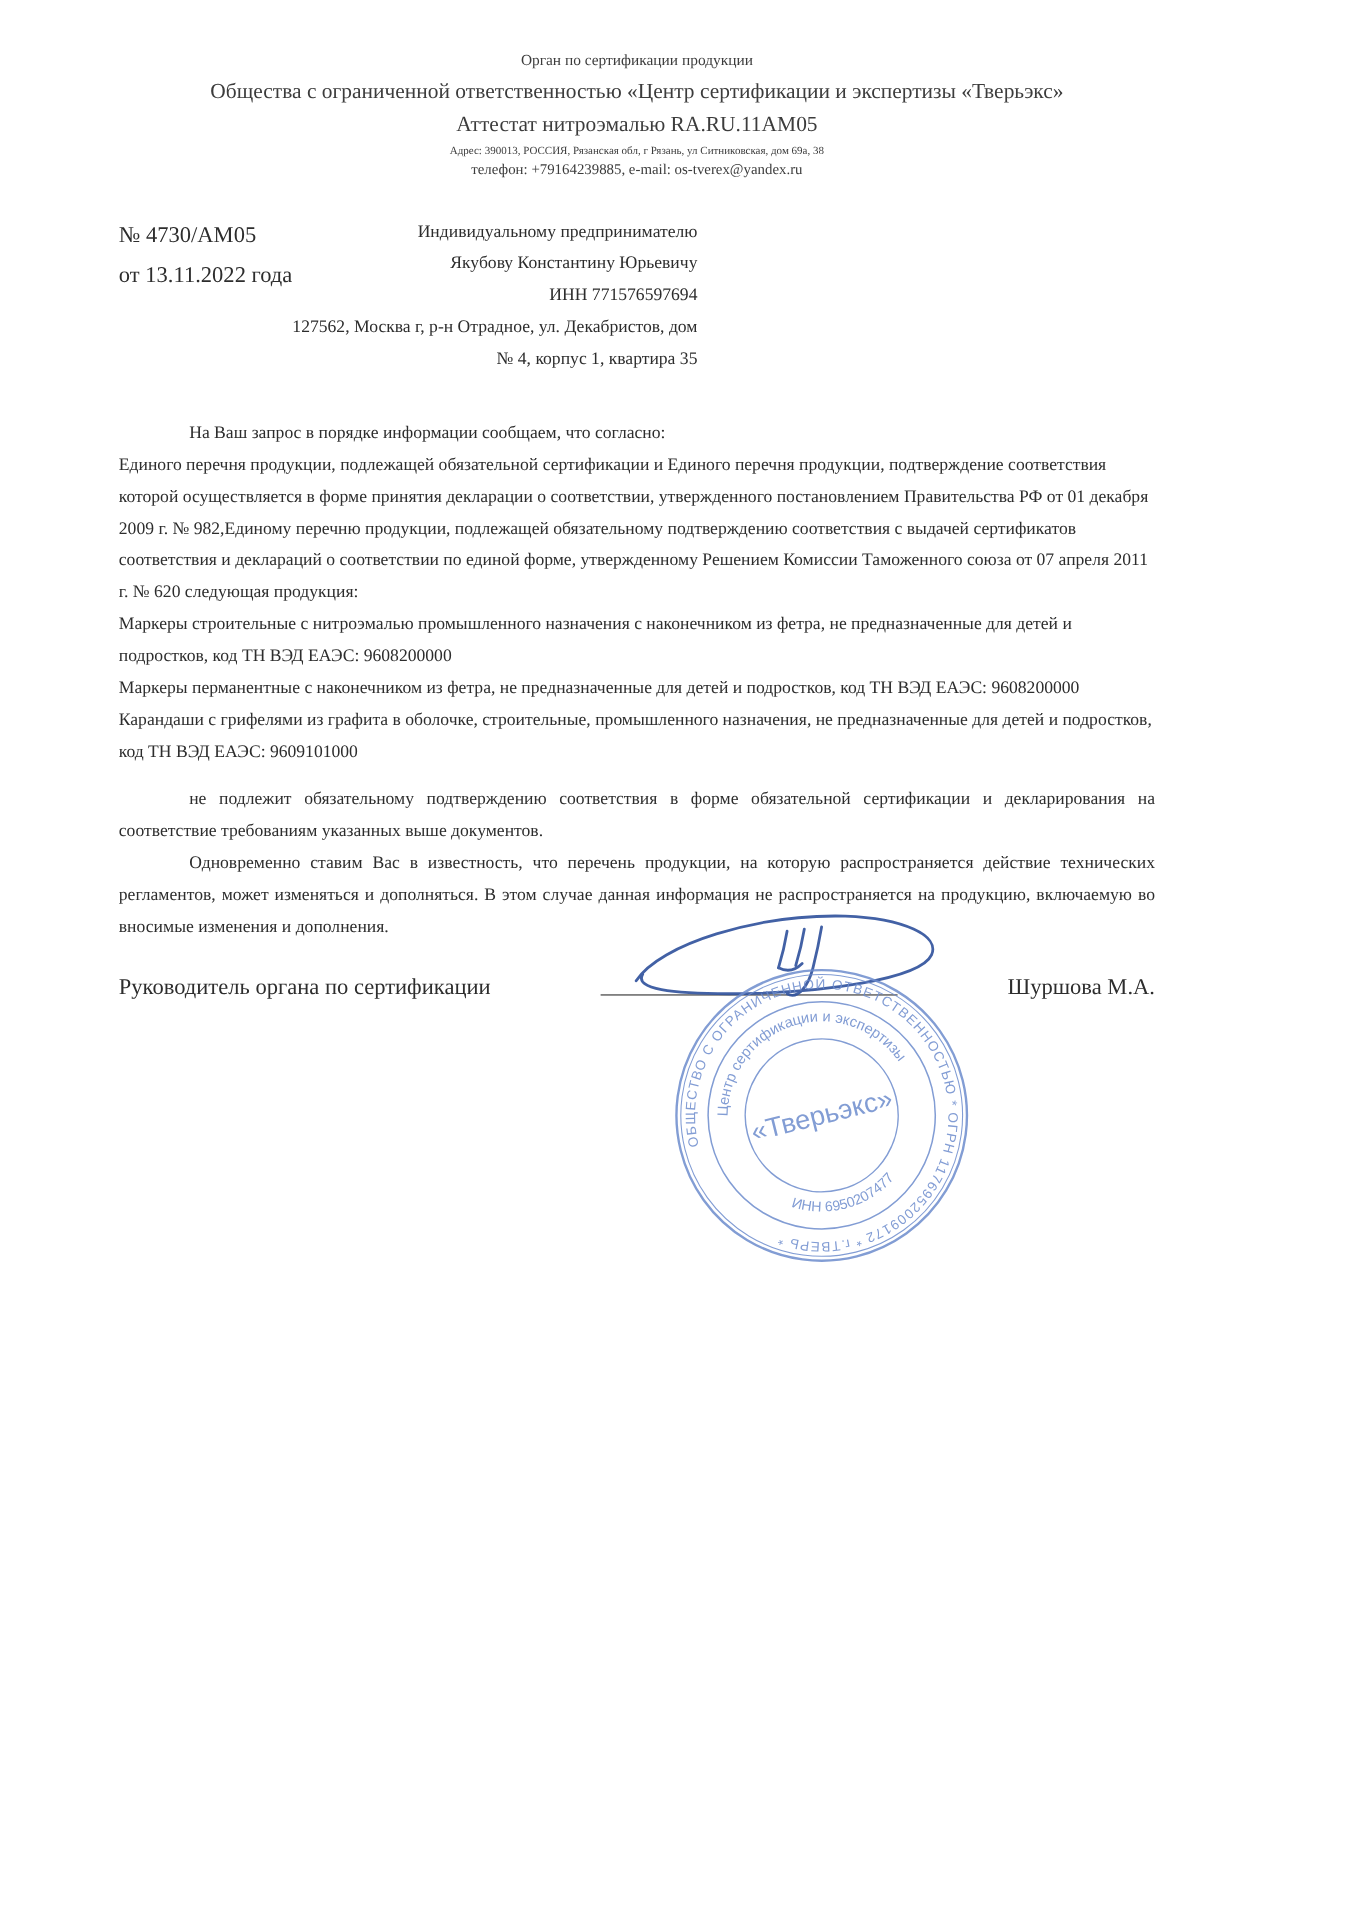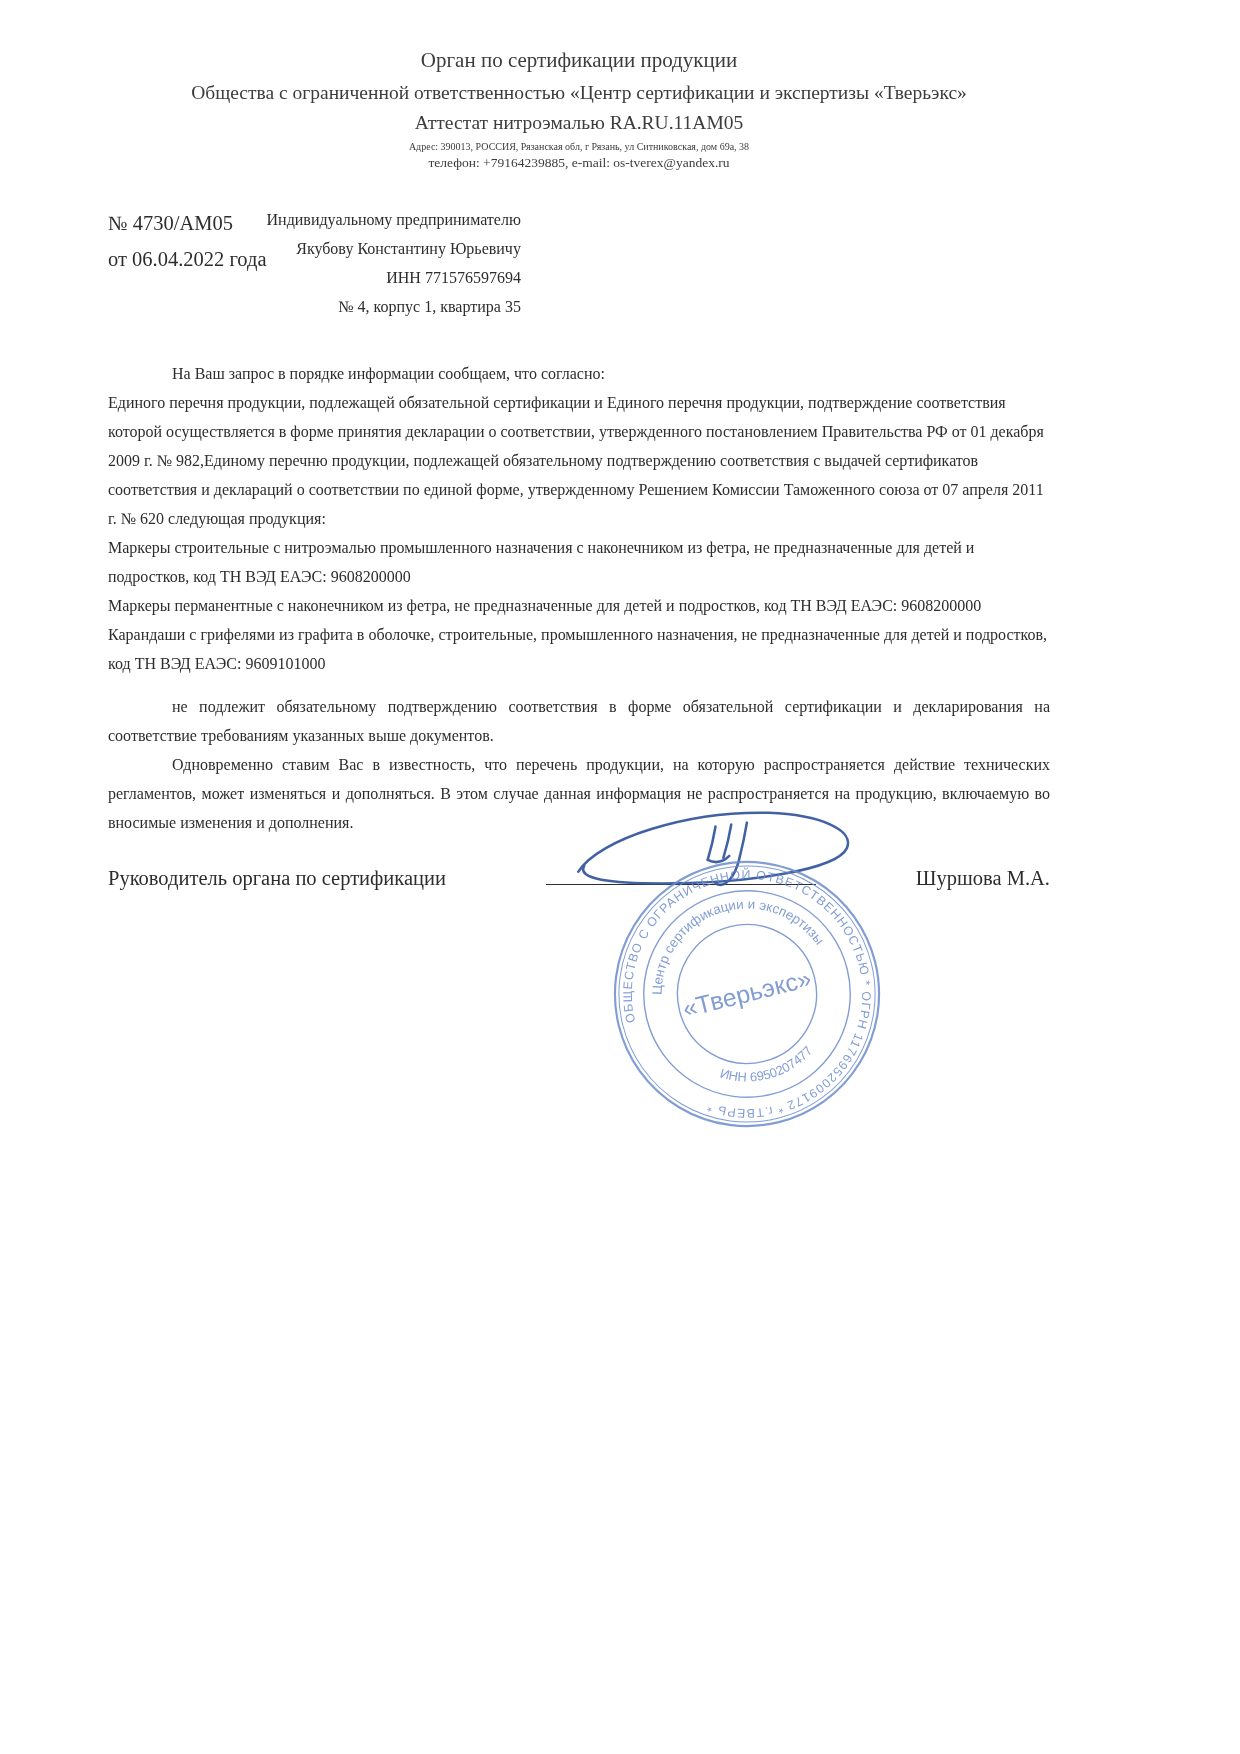--- a/index.html
+++ b/index.html
@@ -10,21 +10,21 @@
     margin: 0 auto;
     background: #ffffff;
     font-family: "Liberation Serif", "DejaVu Serif", serif;
     color: #2d2d2d;
     overflow: hidden;
   }
   .content { padding: 48px 190px 0 108px; }
 
   
   .letterhead { text-align: center; color: #3c3c3c; }
-  .lh1 { font-size: 21px; margin-bottom: 9px; }
+  .lh1 { font-size: 14px; margin-bottom: 9px; }
   .lh2 { font-size: 19.5px; margin-bottom: 8px; }
   .lh3 { font-size: 19.5px; margin-bottom: 7px; }
   .lh4 { font-size: 10px; margin-bottom: 3px; }
   .lh5 { font-size: 13.5px; }
 
   
   .ref-row { display: flex; justify-content: flex-start; margin-top: 34px; }
   .ref { font-size: 20.5px; line-height: 36px; }
   .recipient { text-align: right; font-size: 16px; line-height: 29px; }
 
@@ -81,26 +81,27 @@
       <div class="lh1">Орган по сертификации продукции</div>
       <div class="lh2">Общества с ограниченной ответственностью «Центр сертификации и экспертизы «Тверьэкс»</div>
       <div class="lh3">Аттестат нитроэмалью RA.RU.11АМ05</div>
       <div class="lh4">Адрес: 390013, РОССИЯ, Рязанская обл, г Рязань, ул Ситниковская, дом 69а, 38</div>
       <div class="lh5">телефон: +79164239885, e-mail: os-tverex@yandex.ru</div>
     </header>
 
     <div class="ref-row">
       <div class="ref">
         <div>№ 4730/АМ05</div>
-        <div>от 06.04.2022 года</div>
+        <div>от 13.11.2022 года</div>
       </div>
       <div class="recipient">
         <div>Индивидуальному предпринимателю</div>
         <div>Якубову Константину Юрьевичу</div>
         <div>ИНН 771576597694</div>
+        <div>127562, Москва г, р-н Отрадное, ул. Декабристов, дом</div>
         <div>№ 4, корпус 1, квартира 35</div>
       </div>
     </div>
 
     <main class="body-text">
       <p class="indent">На Ваш запрос в порядке информации сообщаем, что согласно:</p>
       <p>Единого перечня продукции, подлежащей обязательной сертификации и Единого перечня продукции, подтверждение соответствия которой осуществляется в форме принятия декларации о соответствии, утвержденного постановлением Правительства РФ от 01 декабря 2009 г. № 982,Единому перечню продукции, подлежащей обязательному подтверждению соответствия с выдачей сертификатов соответствия и деклараций о соответствии по единой форме, утвержденному Решением Комиссии Таможенного союза от 07 апреля 2011 г. № 620 следующая продукция:</p>
       <p>Маркеры  строительные с нитроэмалью промышленного назначения с наконечником из фетра, не предназначенные для детей и подростков, код ТН ВЭД ЕАЭС: 9608200000</p>
       <p>Маркеры перманентные с наконечником из фетра, не предназначенные для детей и подростков, код ТН ВЭД ЕАЭС: 9608200000</p>
       <p>Карандаши с грифелями из графита в оболочке, строительные, промышленного назначения, не предназначенные для детей и подростков, код ТН ВЭД ЕАЭС: 9609101000</p>

